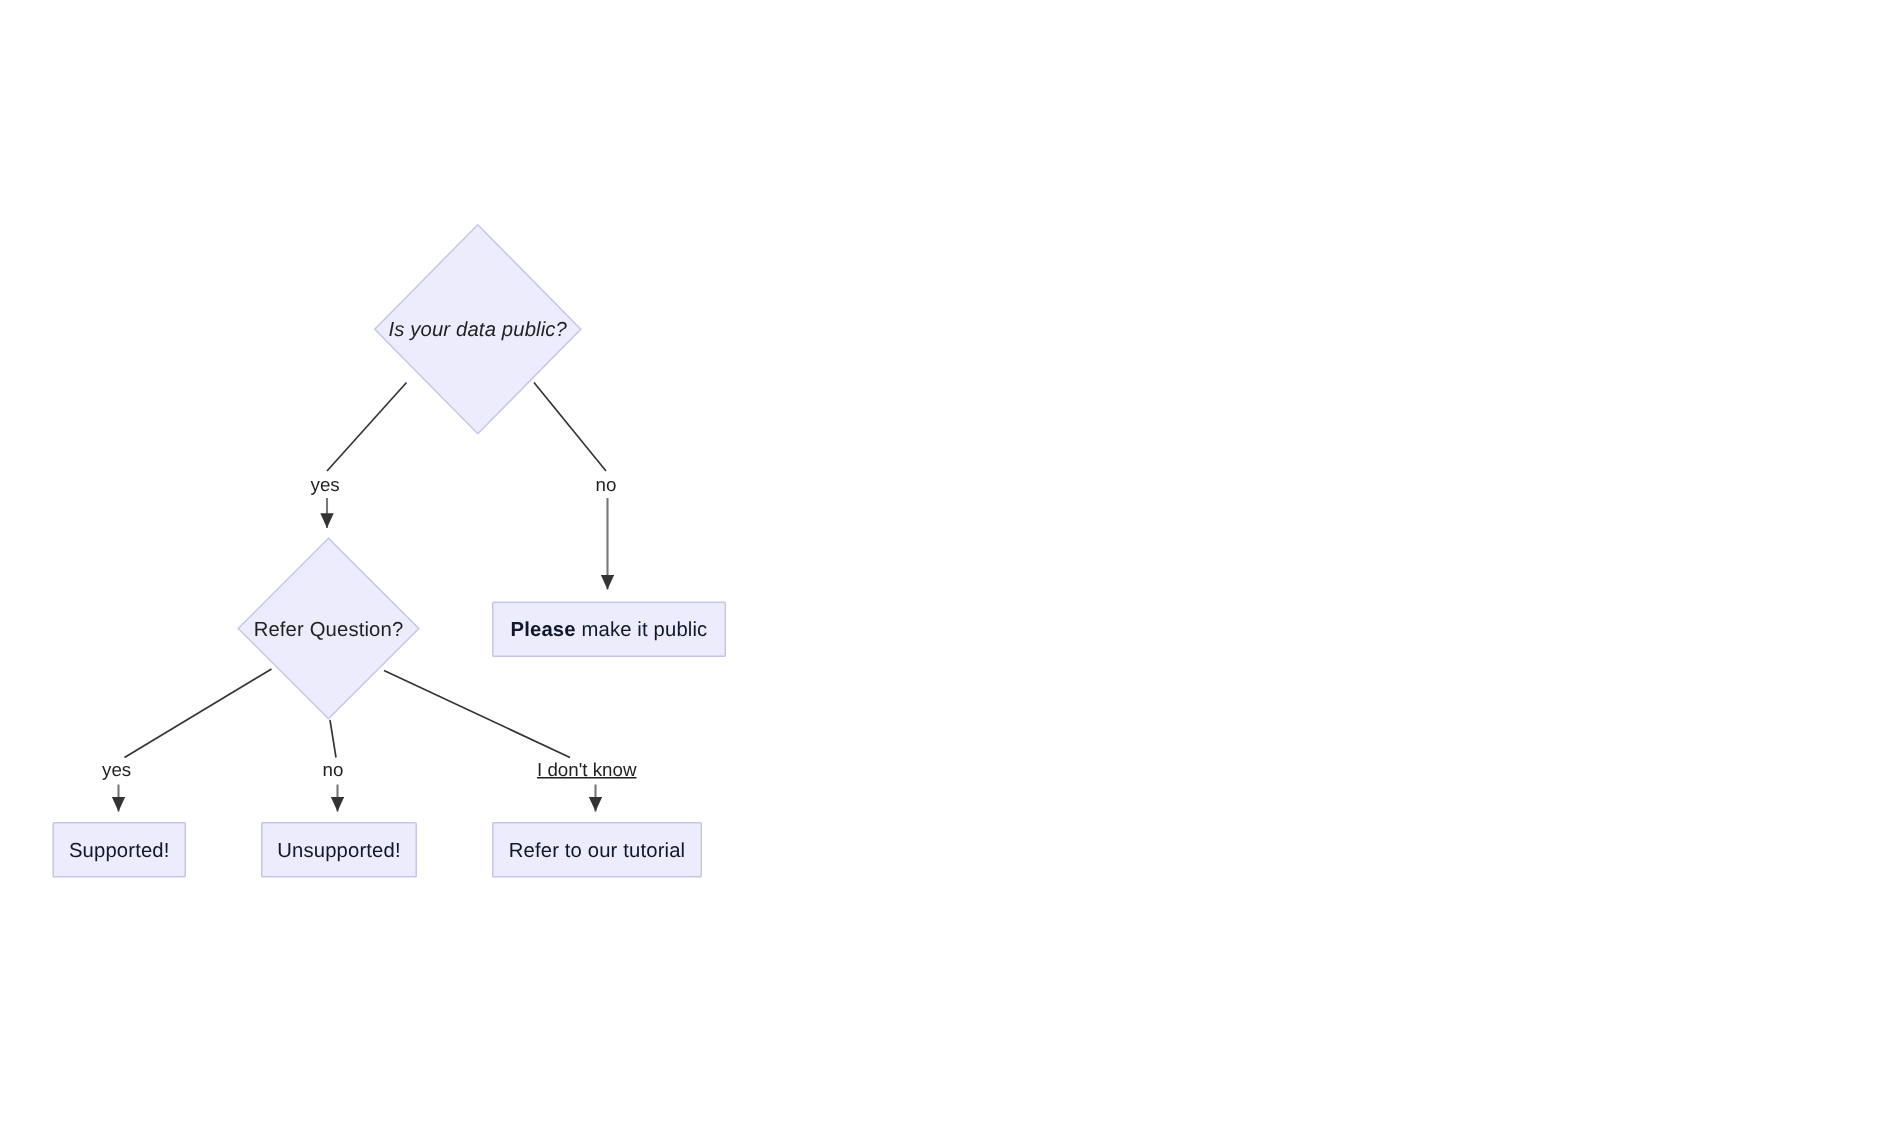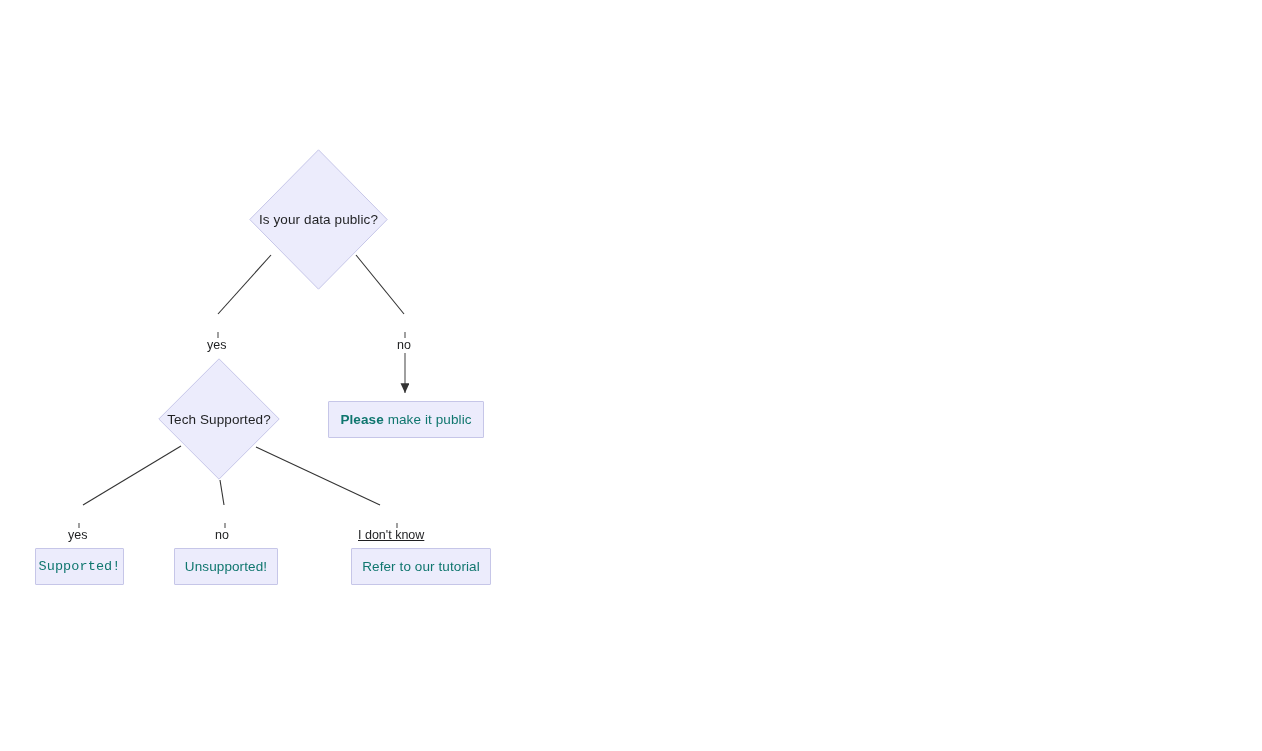--- a/index.html
+++ b/index.html
@@ -54,37 +54,36 @@
   .rect {
     background: #ececfc;
     border: 1px solid #c6c6e8;
     border-radius: 1px;
     display: flex;
     align-items: center;
     justify-content: center;
   }
   .rect .rect-label {
     font-size: 13.5px;
-    color: #0f766e;
+    color: #0f172a;
     white-space: nowrap;
     letter-spacing: .1px;
   }
   .rect .rect-label .bold {
     font-weight: bold;
   }
   
   .edge-label {
     position: absolute;
     font-size: 12.5px;
     color: #1f2022;
     white-space: nowrap;
     background: #ffffff;
     line-height: 15px;
     padding: 0 1px;
-    margin-top: 22px;
   }
 </style>
 </head>
 <body>
 
 <div id="canvas">
 
   <svg id="edge-layer" viewBox="0 0 1262 751" xmlns="http://www.w3.org/2000/svg">
     <defs>
       <marker id="arrow" markerWidth="9" markerHeight="9" refX="7" refY="3.2" orient="auto" markerUnits="strokeWidth">
@@ -116,49 +115,49 @@
       <path d="M 225,523 L 225,541" stroke="#777777" stroke-width="1.4" fill="none" marker-end="url(#arrow)"></path>
     </g>
 
      Refer to our tutorial --&gt;
     <g>
       <path d="M 256,447 L 380,505" stroke="#333333" stroke-width="1.1" fill="none"></path>
       <path d="M 397,523 L 397,541" stroke="#777777" stroke-width="1.4" fill="none" marker-end="url(#arrow)"></path>
     </g>
   </svg>
 
-  <div class="node diamond" style="left:249px; top:149px; width:139px; height:141px;">
+  <div class="node diamond" style="left:249px; top:149px; width:139px; height:141px;font-style:italic;">
     <svg class="dia-shape" viewBox="0 0 139 141" preserveAspectRatio="none" xmlns="http://www.w3.org/2000/svg">
       <polygon points="69.5,0.8 138.2,70.5 69.5,140.2 0.8,70.5" fill="#ececfc" stroke="#c6c6e8" stroke-width="1"></polygon>
     </svg>
     <span class="dia-label">Is your data public?</span>
   </div>
 
   <div class="node diamond" style="left:158px; top:358px; width:122px; height:122px;">
     <svg class="dia-shape" viewBox="0 0 122 122" preserveAspectRatio="none" xmlns="http://www.w3.org/2000/svg">
       <polygon points="61,0.8 121.2,61 61,121.2 0.8,61" fill="#ececfc" stroke="#c6c6e8" stroke-width="1"></polygon>
     </svg>
-    <span class="dia-label">Tech Supported?</span>
+    <span class="dia-label">Refer Question?</span>
   </div>
 
   <div class="node rect" style="left:328px; top:401px; width:156px; height:37px;">
     <span class="rect-label">
       <span class="bold">Please</span><span> make it public</span>
     </span>
   </div>
 
-  <div class="node rect" style="left:35px; top:548px; width:89px; height:37px;font-family:Liberation Mono, monospace;">
+  <div class="node rect" style="left:35px; top:548px; width:89px; height:37px;">
     <span class="rect-label">Supported!</span>
   </div>
 
   <div class="node rect" style="left:174px; top:548px; width:104px; height:37px;justify-content:center;">
     <span class="rect-label">Unsupported!</span>
   </div>
 
-  <div class="node rect" style="left:328px; top:548px; width:140px; height:37px;margin-left:23px;">
+  <div class="node rect" style="left:328px; top:548px; width:140px; height:37px;">
     <span class="rect-label">Refer to our tutorial</span>
   </div>
 
   <span class="edge-label" style="left:206px; top:316px;">yes</span>
 
   <span class="edge-label" style="left:396px; top:316px;">no</span>
 
   <span class="edge-label" style="left:67px; top:506px;">yes</span>
 
   <span class="edge-label" style="left:214px; top:506px;">no</span>

